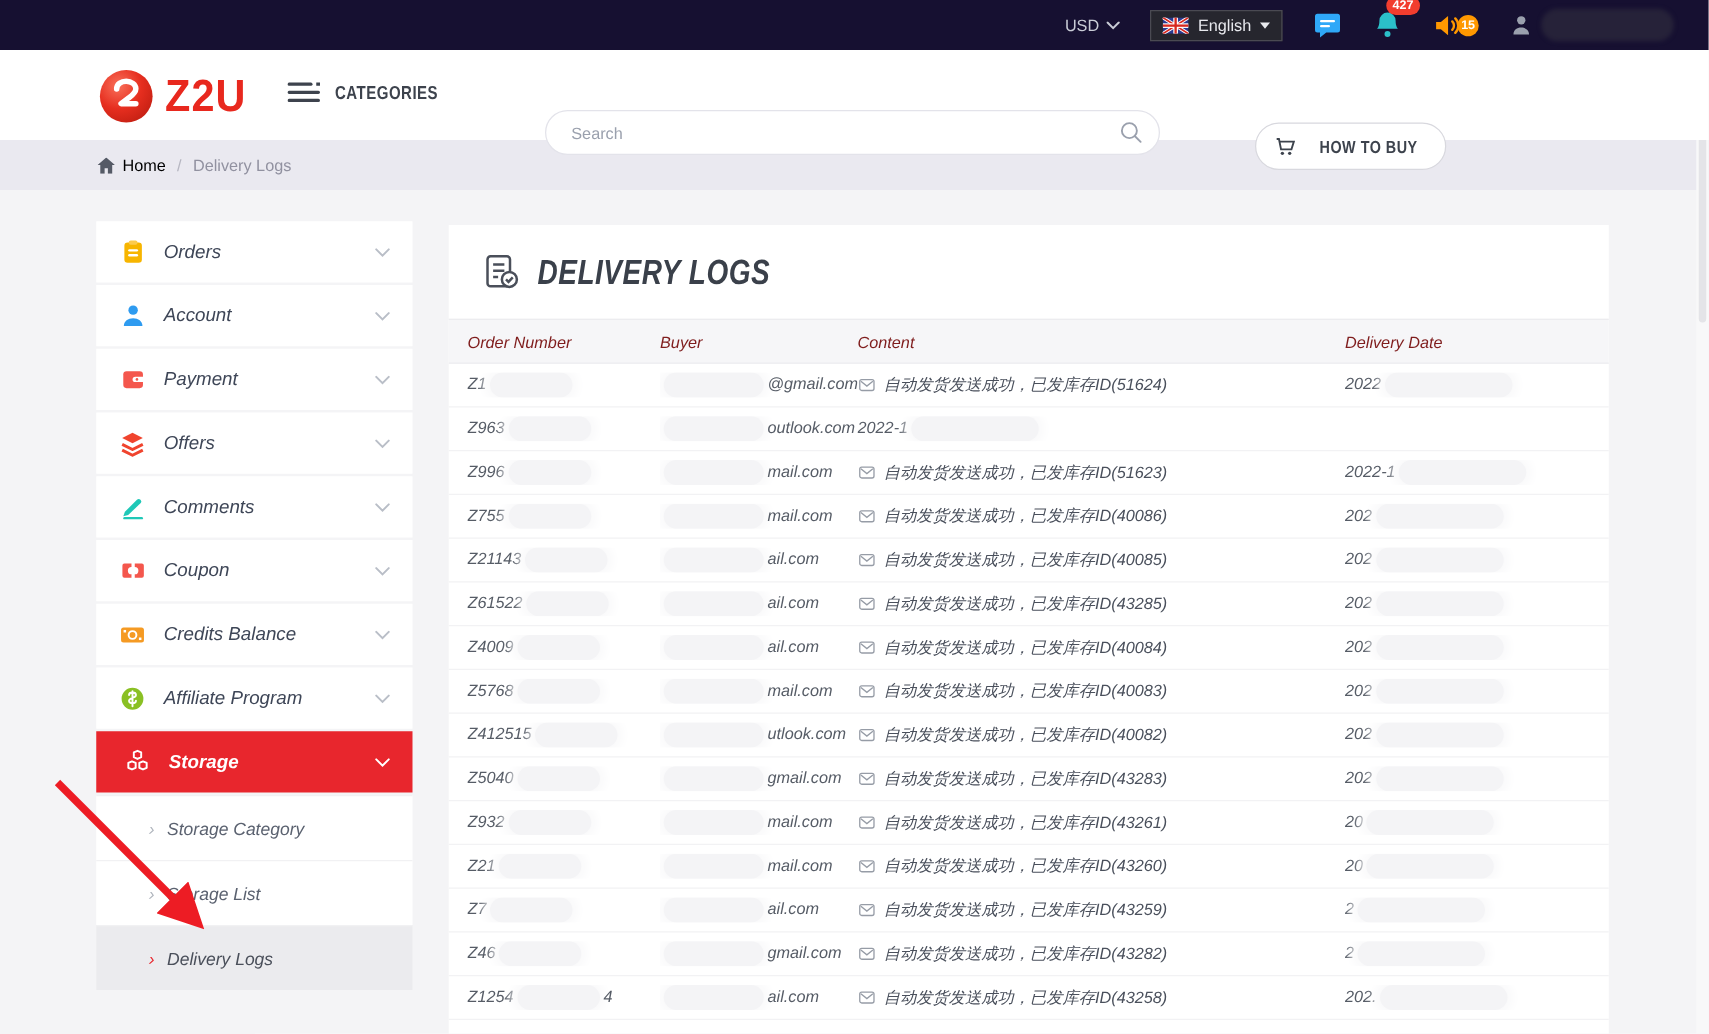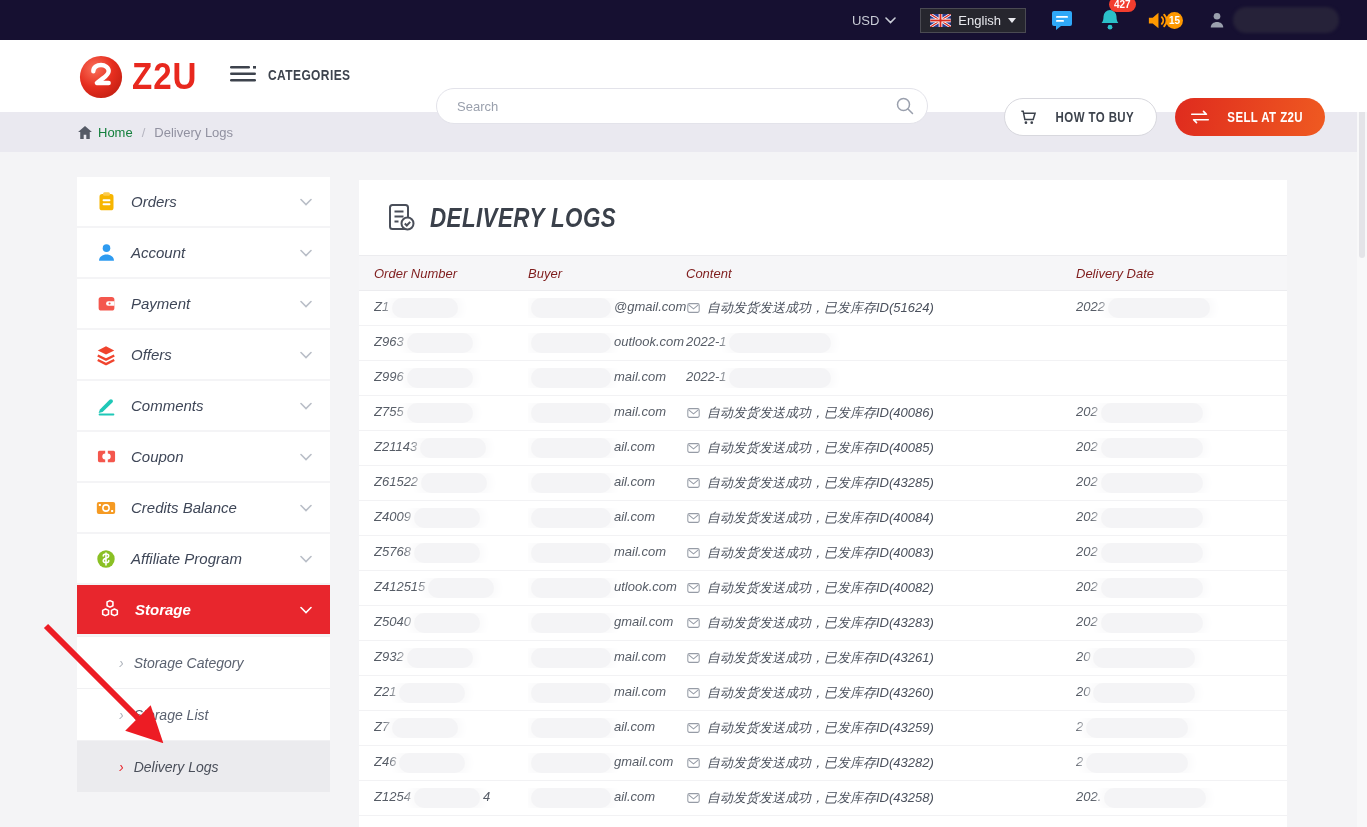--- a/index.html
+++ b/index.html
@@ -29,21 +29,21 @@
   .categories { position:absolute; left:230px; top:25px; display:flex; align-items:center; gap:12px; cursor:pointer; color:#3d434d; font-size:15px; }
   .search-wrap { position:absolute; left:436px; top:48px; width:492px; height:36px; }
   .search-input { width:100%; height:100%; border:1px solid #e3e3ea; border-radius:18px; padding:0 42px 0 20px; font-size:13px; color:#555; outline:none; font-family:inherit; background:#fff; }
   .search-input::placeholder { color:#9aa0ad; }
   .search-btn { position:absolute; right:13px; top:8px; cursor:pointer; }
   .btn-howto { position:absolute; left:1004px; top:58px; width:153px; height:38px; border:1px solid #d8d8de; border-radius:19px; background:#fff; display:flex; align-items:center; justify-content:center; gap:9px; color:#3d434d; font-size:14px; cursor:pointer; }
   .btn-sell { position:absolute; left:1175px; top:58px; width:150px; height:38px; border-radius:19px; background:linear-gradient(100deg,#df2b1e 0%,#ef5a21 100%); display:flex; align-items:center; justify-content:center; gap:8px; color:#fff; font-size:14px; cursor:pointer; }
 
   
   .breadcrumb { height:40px; background:#eae9f0; display:flex; align-items:center; padding-left:78px; font-size:13px; gap:9px; }
-  .bc-home { display:flex; align-items:center; gap:6px; color:#15803d; cursor:pointer; }
+  .bc-home { display:flex; align-items:center; gap:6px; color:#000000; cursor:pointer; }
   .bc-sep { color:#b5b5c0; }
   .bc-cur { color:#9191a0; }
 
   
   .content { position:absolute; top:152px; left:0; right:0; bottom:0;font-style:italic; }
 
   .sidebar { position:absolute; left:77px; top:25px; width:253px; }
   .sb-item { height:49px; background:#fff; margin-bottom:2px; display:flex; align-items:center; padding:0 18px; cursor:pointer; }
   .sb-icon { width:22px; height:22px; display:flex; align-items:center; justify-content:center; }
   .sb-label { font-size:15px; color:#3e4657; margin-left:14px; flex:1; }
@@ -158,26 +158,20 @@
     </span>
   </div>
   <div class="btn-howto">
     <svg width="20" height="20" viewBox="0 0 24 24" fill="none" stroke="#3d434d" stroke-width="1.8">
         <path d="M4 5h2.2L8.2 15h10l2.3-7.5H7"></path>
         <circle cx="9.5" cy="18.8" r="1.6" fill="#3d434d" stroke="none"></circle>
         <circle cx="16.5" cy="18.8" r="1.6" fill="#3d434d" stroke="none"></circle>
       </svg>
     <span class="cond-c">HOW TO BUY</span>
   </div>
-  <div class="btn-sell">
-    <svg width="22" height="16" viewBox="0 0 24 16" fill="none" stroke="#fff" stroke-width="1.8" stroke-linecap="round" stroke-linejoin="round">
-        <path d="M3 5h16l-3.2-3.2M21 11H5l3.2 3.2"></path>
-      </svg>
-    <span class="cond-c">SELL AT Z2U</span>
-  </div>
 </div>
 
 <div class="breadcrumb">
   <span class="bc-home">
     <svg width="14" height="13" viewBox="0 0 16 15">
         <path d="M8 0l8 7h-2.5v8h-4v-5h-3v5h-4V7H0z" fill="#555a66"></path>
       </svg>
     <span>Home</span>
   </span>
   <span class="bc-sep">/</span>
@@ -365,20 +359,29 @@
           <div class="td"><span>2022</span><span class="redact r-date"></span></div>
         </div>
         <div class="trow">
           <div class="td"><span>Z963</span><span class="redact r-order"></span><span></span></div>
           <div class="td"><span class="redact r-buyer"></span><span>outlook.com</span></div>
           <div class="td"><span>2022-1</span><span class="redact r-date"></span></div>
         </div>
         <div class="trow">
           <div class="td"><span>Z996</span><span class="redact r-order"></span><span></span></div>
           <div class="td"><span class="redact r-buyer"></span><span>mail.com</span></div>
+          <div class="td td-content">
+            <span style="display:flex">
+              <svg width="15" height="14" viewBox="0 0 16 16" fill="none" stroke="#969ca6" stroke-width="1.2">
+                <rect x="1.5" y="3" width="13" height="10" rx="1.8"></rect>
+                <path d="M2.5 4.5L8 9l5.5-4.5"></path>
+              </svg>
+            </span>
+            <span>自动发货发送成功，已发库存ID(51623)</span>
+          </div>
           <div class="td"><span>2022-1</span><span class="redact r-date"></span></div>
         </div>
         <div class="trow">
           <div class="td"><span>Z755</span><span class="redact r-order"></span><span></span></div>
           <div class="td"><span class="redact r-buyer"></span><span>mail.com</span></div>
           <div class="td td-content">
             <span style="display:flex">
               <svg width="15" height="14" viewBox="0 0 16 16" fill="none" stroke="#969ca6" stroke-width="1.2">
                 <rect x="1.5" y="3" width="13" height="10" rx="1.8"></rect>
                 <path d="M2.5 4.5L8 9l5.5-4.5"></path>

